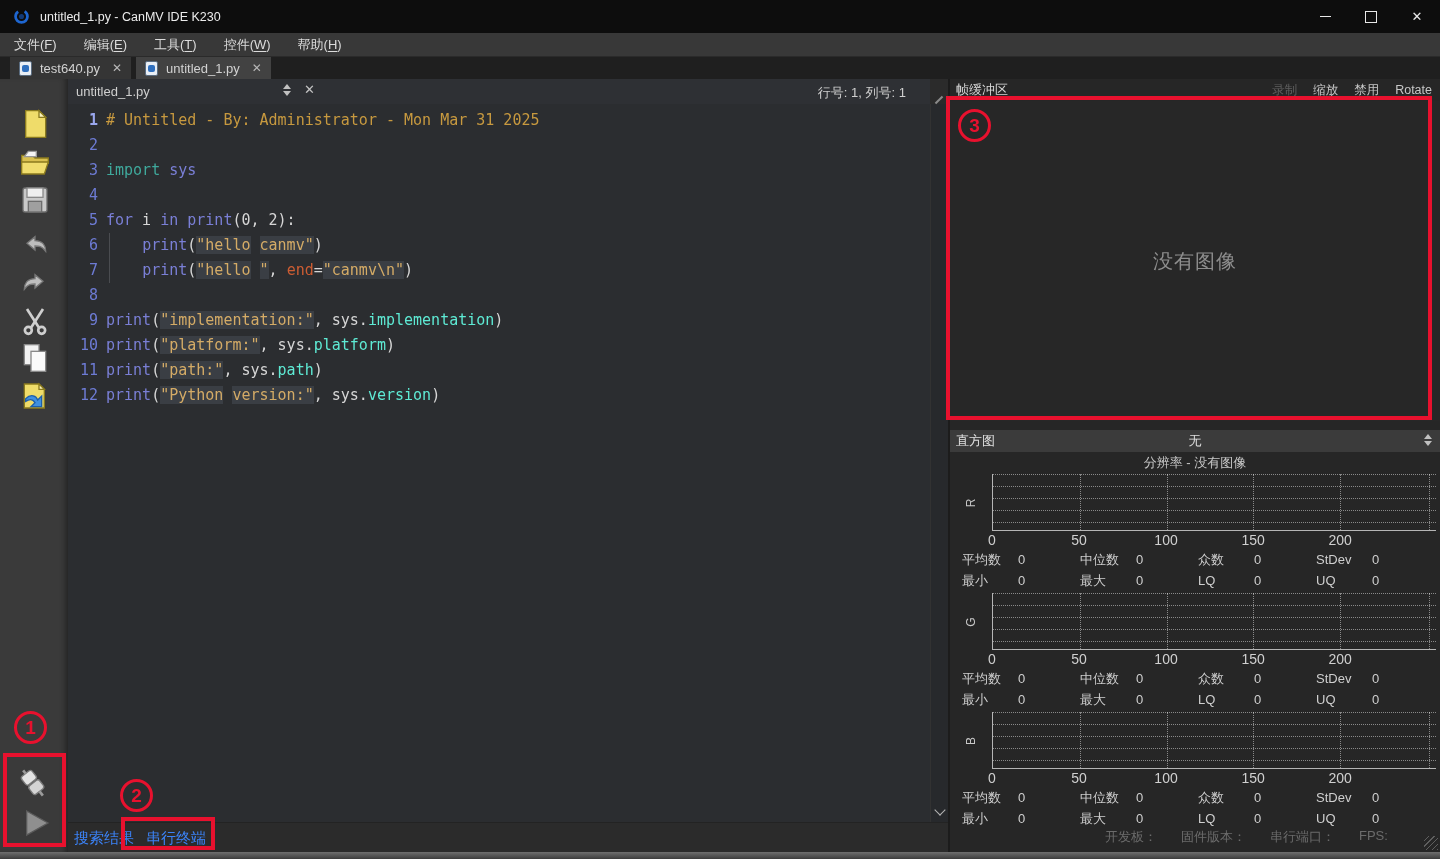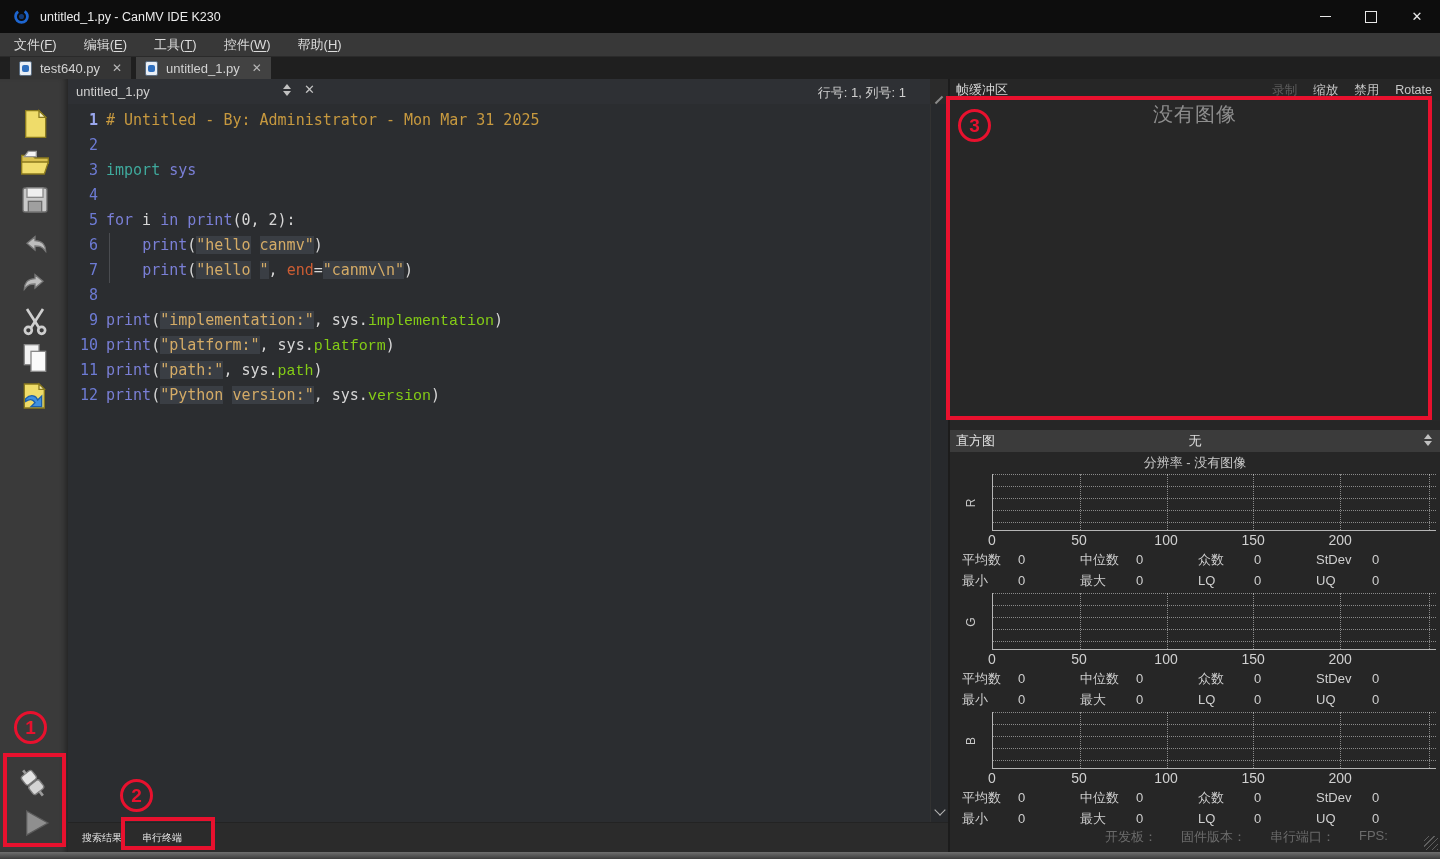--- a/index.html
+++ b/index.html
@@ -45,43 +45,43 @@
   .editor{position:absolute;left:68px;top:104px;width:862px;height:718px;background:#2b2d30;font-family:"DejaVu Sans Mono",monospace;font-size:15px;padding-top:4px;box-sizing:border-box;}
   .code-line{height:25px;line-height:25px;display:flex;white-space:pre;}
   .ln{width:30px;text-align:right;color:#6d7bd4;flex:none;}
   .ln.active{color:#9aa7ee;font-weight:bold;}
   .code-content{padding-left:8px;white-space:pre;}
   .tk-com{color:#c7993f;}
   .tk-kw{color:#7a7fd6;}
   .tk-imp{color:#3fa99c;}
   .tk-str{color:#d4ab66;background:#3a3e44;}
   .tk-arg{color:#cd5d33;}
-  .tk-att{color:#84cc16;font-family:Liberation Mono, monospace;}
+  .tk-att{color:#5eead4;}
   .tk-pln{color:#d6d6d6;}
   .indent-guide{position:absolute;left:109px;top:233px;width:1px;height:50px;background:#4a4c50;}
 
   .ed-scrollcol{position:absolute;left:930px;top:104px;width:18px;height:718px;background:#27292c;border-left:1px solid #323232;}
   .scroll-down{position:absolute;left:933px;top:805px;width:14px;height:14px;display:flex;align-items:center;justify-content:center;}
   .chev-down{width:7px;height:7px;border-right:1.5px solid #b5b5b5;border-bottom:1.5px solid #b5b5b5;transform:rotate(45deg);margin-top:-4px;}
   .splitter-handle{position:absolute;left:934px;top:99px;width:10px;height:2px;background:#8a8a8a;transform:rotate(-45deg);}
 
   
   .bottombar{position:absolute;left:68px;top:822px;width:882px;height:30px;background:#2b2b2b;border-top:1px solid #232323;display:flex;align-items:center;}
-  .btab{font-size:10px;color:#e5e5e5;margin-left:8px;padding:2px 6px;}
+  .btab{font-size:15px;color:#3b82f6;padding:2px 6px;}
   .bottom-strip{position:absolute;left:0;top:852px;width:1440px;height:7px;background:linear-gradient(to bottom,#6f6f6f,#3c3c3c);}
 
   
   .rpanel{position:absolute;left:950px;top:79px;width:490px;height:773px;background:#262626;}
   .gapcol{position:absolute;left:948px;top:79px;width:2px;height:773px;background:#1c1c1c;}
   .fb-header{height:22px;line-height:22px;position:relative;}
   .fb-title{position:absolute;left:6px;font-size:13px;color:#d8d8d8;}
   .fb-actions{position:absolute;right:8px;top:0;display:flex;gap:16px;font-size:12.5px;}
   .fb-act{color:#c8c8c8;}
   .fb-act.disabled{color:#5f5f5f;}
-  .fb-area{height:320px;background:#272727;display:flex;justify-content:center;}
+  .fb-area{height:320px;background:#272727;display:flex;align-items:center;justify-content:center;}
   .fb-placeholder{color:#8e8e8e;font-size:20px;letter-spacing:1px;}
 
   .hist-bar{margin-top:9px;height:22px;background:#3b3b3b;position:relative;line-height:22px;}
   .hist-title{position:absolute;left:6px;font-size:13px;color:#e0e0e0;}
   .hist-mode{position:absolute;left:0;right:0;text-align:center;font-size:13px;color:#e0e0e0;}
   .hist-spin{position:absolute;right:8px;top:4px;display:flex;flex-direction:column;gap:2px;}
   .hist-subtitle{height:22px;line-height:22px;text-align:center;font-size:13px;color:#c8c8c8;}
 
   .chart-block{margin-bottom:2px;}
   .chart-row{display:flex;align-items:stretch;}

